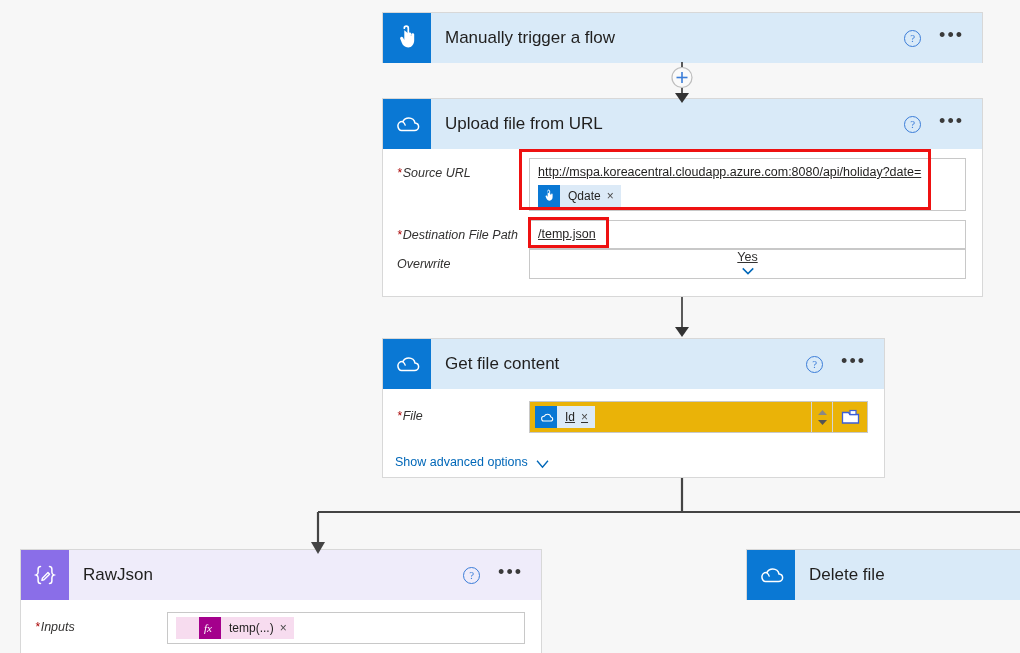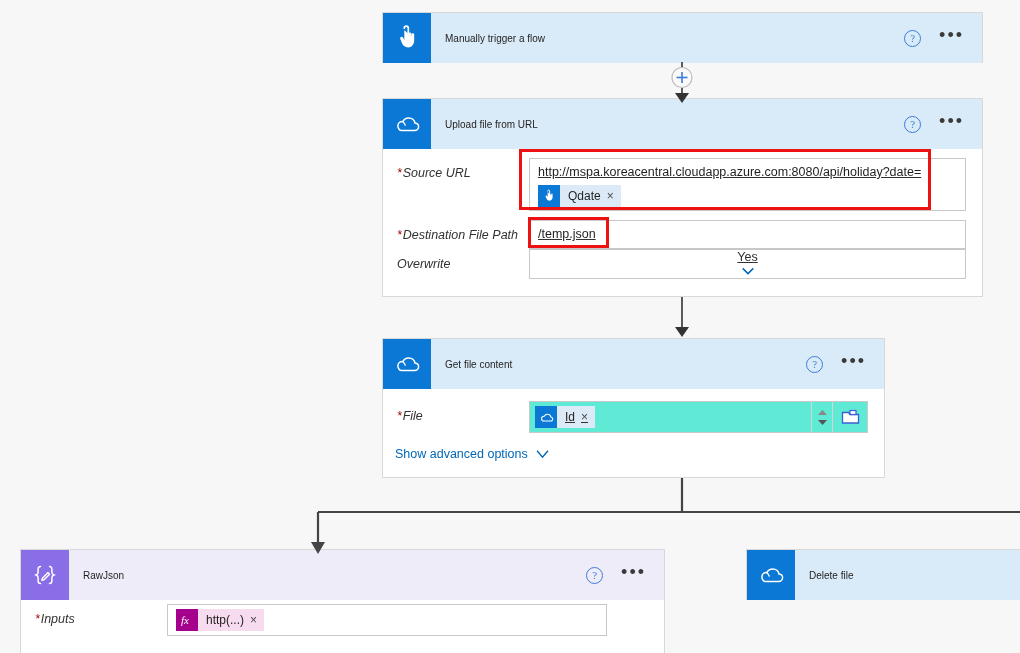--- a/index.html
+++ b/index.html
@@ -44,21 +44,21 @@
     background: #0a78d4;
     display: flex;
     align-items: center;
     justify-content: center;
     flex: 0 0 48px;
   }
   .icon-tile.purple { background: #8a6ee8; }
   .card-title {
     flex: 1 1 auto;
     padding-left: 14px;
-    font-size: 10px;
+    font-size: 17px;
     color: #201f1e;
     white-space: nowrap;
     overflow: hidden;
   }
   .hdr-actions {
     display: flex;
     align-items: center;
     gap: 18px;
     padding-right: 18px;
     flex: 0 0 auto;
@@ -174,21 +174,21 @@
     flex: 0 0 14px;
   }
 
   
   .picker-box {
     border: 1px solid #c8c8c8;
     height: 32px;
     display: flex;
     align-items: center;
     box-sizing: border-box;
-    background: #5eead4;
+    background: #eab308;
     padding-left: 5px;
   }
   .picker-fill { flex: 1 1 auto; display: flex; align-items: center; }
   .spinner {
     width: 20px;
     height: 30px;
     border-left: 1px solid #d5d5d5;
     border-right: 1px solid #d5d5d5;
     display: flex;
     flex-direction: column;
@@ -382,59 +382,59 @@
             <div class="folder-btn">
               <svg width="19" height="16" viewBox="0 0 19 16">
                 <path d="M1.5 3.5h6l1.5 2h8.5v8.5h-16z" fill="#fff" stroke="#3b5fd8" stroke-width="1.3"></path>
                 <rect x="9" y="1.5" width="6" height="4" fill="#fff" stroke="#3b5fd8" stroke-width="1.2"></rect>
               </svg>
             </div>
           </div>
         </div>
       </div>
 
-      <div class="adv-link" style="margin-top:14px;">
+      <div class="adv-link" style="margin-top:22px;align-items:flex-end;">
         <span>Show advanced options</span>
         <svg width="15" height="10" viewBox="0 0 16 11">
           <path d="M2 2 L8 9 L14 2" fill="none" stroke="#0067b8" stroke-width="1.5"></path>
         </svg>
       </div>
     </div>
   </div>
 
-  <div class="card" style="left:20px; top:549px; width:645px; height:104px; border-bottom:none;">
+  <div class="card" style="left:20px; top:549px; width:522px; height:104px; border-bottom:none;">
     <div class="card-header purple">
       <div class="icon-tile purple">
         <svg width="28" height="24" viewBox="0 0 28 24">
           <path d="M9.5 3.5c-2 0-2.4 1.2-2.4 2.8v3c0 1.2-.6 2.2-2 2.7 1.4.5 2 1.5 2 2.7v3c0 1.6.4 2.8 2.4 2.8" fill="none" stroke="#fff" stroke-width="1.5" stroke-linecap="round"></path>
           <path d="M18.5 3.5c2 0 2.4 1.2 2.4 2.8v3c0 1.2.6 2.2 2 2.7-1.4.5-2 1.5-2 2.7v3c0 1.6-.4 2.8-2.4 2.8" fill="none" stroke="#fff" stroke-width="1.5" stroke-linecap="round"></path>
           <path d="M11.4 15.2l5.6-5.6 1.6 1.6-5.6 5.6-2.1.5z" fill="none" stroke="#fff" stroke-width="1.4" stroke-linejoin="round"></path>
         </svg>
       </div>
       <div class="card-title">RawJson</div>
       <div class="hdr-actions">
         <div class="help-icon">?</div>
         <div class="ellipsis-icon">•••</div>
       </div>
     </div>
 
     <div class="card-body">
-      <div class="field-row" style="margin-top:4px; padding-left:14px;">
+      <div class="field-row" style="margin-top:12px; padding-left:14px;">
         <div class="field-label" style="width:132px; flex:0 0 132px;">
           <span class="req-star">*</span><span>Inputs</span>
         </div>
         <div class="field-control" style="max-width:440px;">
           <div class="input-box" style="height:32px; padding:4px 8px;">
-            <span class="chip pink" style="margin-top:0;">
+            <span class="chip pink" style="margin-top:0;padding-left:23px;">
               <span class="chip-icon magenta">
                 <svg width="18" height="16" viewBox="0 0 18 16">
                   <text x="3" y="12" font-family="Liberation Serif, serif" font-size="11" font-style="italic" fill="#fff">fx</text>
                 </svg>
               </span>
-              <span class="chip-label">http(...)</span>
+              <span class="chip-label">temp(...)</span>
               <span class="chip-x">×</span>
             </span>
           </div>
         </div>
       </div>
     </div>
   </div>
 
   <div class="card" style="left:746px; top:549px; width:290px; height:51px;">
     <div class="card-header">

